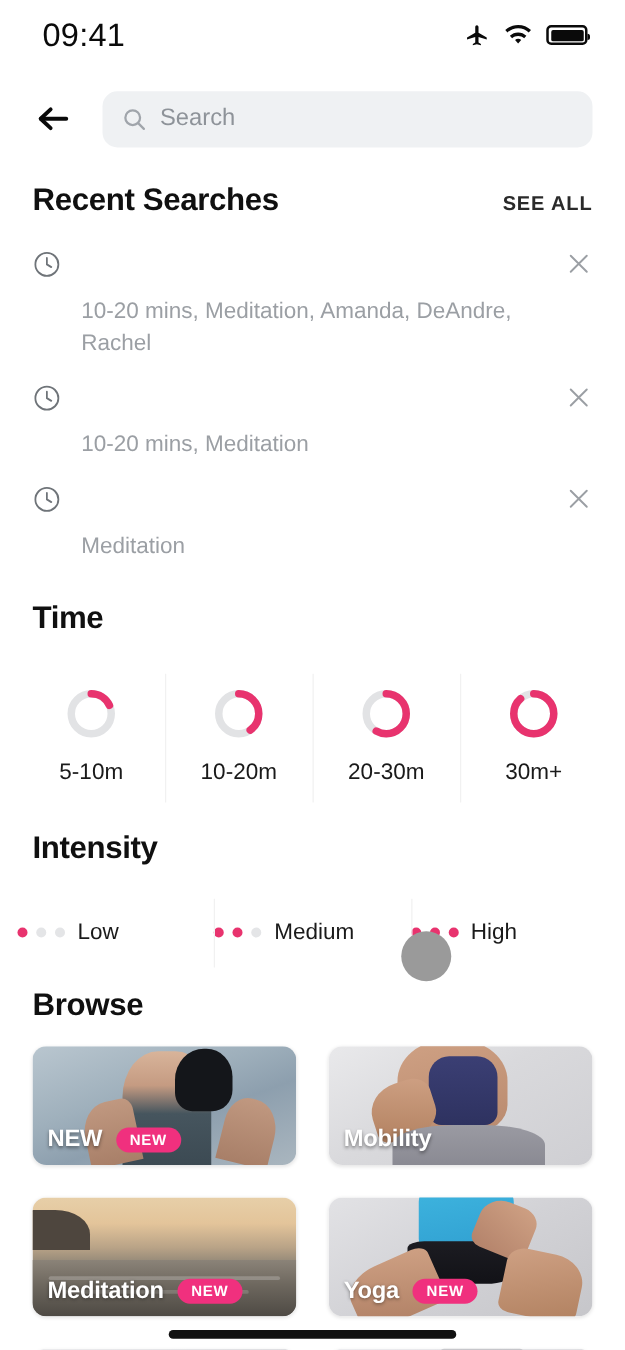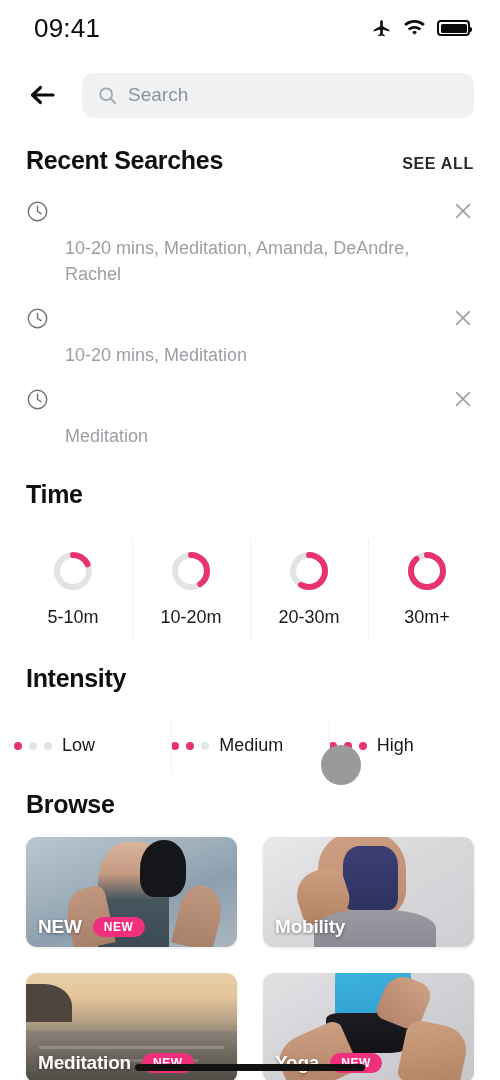--- a/index.html
+++ b/index.html
@@ -87,21 +87,21 @@
     position: absolute; width: 40px; height: 40px; border-radius: 50%;
     background: #9a9a9a; pointer-events: none; z-index: 50;
   }
 
   
   .browse-grid {
     margin-top: 18px; padding: 0 26px; display: grid;
     grid-template-columns: 1fr 1fr; gap: 26px 26px;
   }
   .card {
-    position: relative; height: 110px; border-radius: 11px; overflow: hidden;
+    position: relative; height: 95px; border-radius: 11px; overflow: hidden;
     cursor: pointer; box-shadow: 0 1px 3px rgba(0,0,0,.10);
   }
   .card-img { position: absolute; inset: 0; }
   .card-foot {
     position: absolute; left: 12px; bottom: 9px; right: 10px;
     display: flex; align-items: center; gap: 11px;
   }
   .card-title {
     color: #fff; font-size: 19px; font-weight: bold; letter-spacing: -.2px;
     text-shadow: 0 1px 3px rgba(0,0,0,.45);

